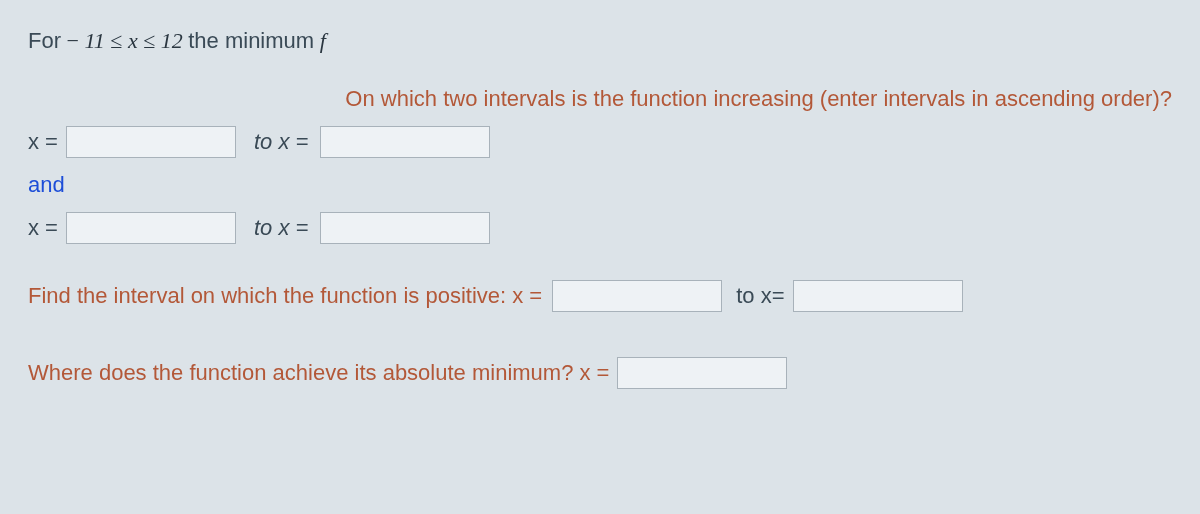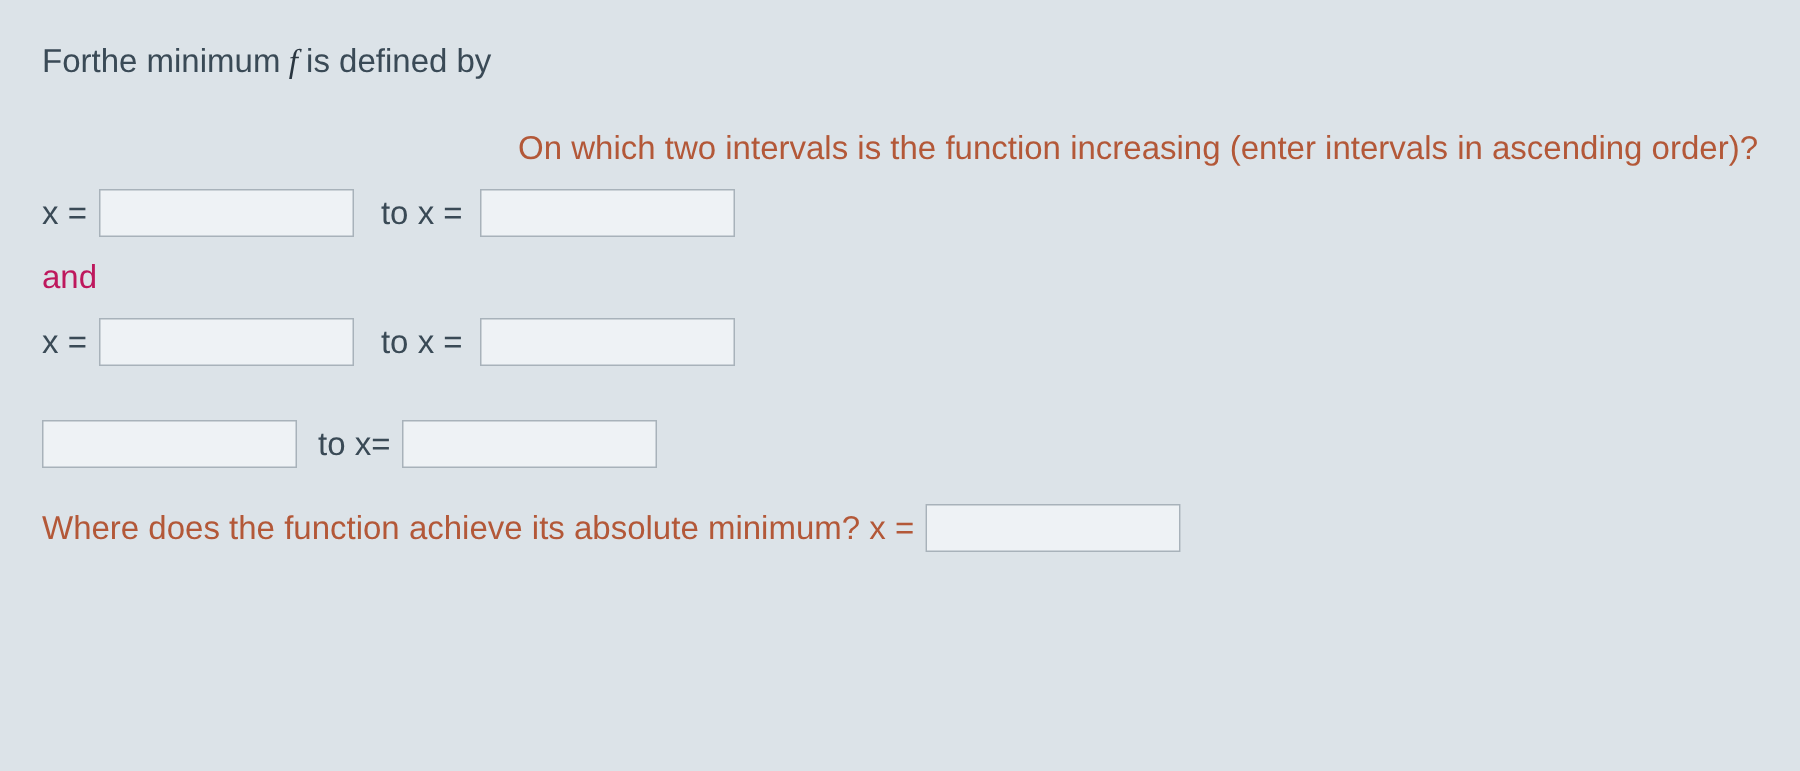--- a/index.html
+++ b/index.html
@@ -48,65 +48,68 @@
       align-items: center;
       margin-bottom: 14px;
     }
     .label {
       color: #3a4a56;
       margin-right: 8px;
       white-space: nowrap;
     }
     .label-mid {
       margin: 0 12px 0 18px;
+      font-style: italic;
     }
     input[type="text"] {
       height: 32px;
       width: 170px;
       border: 1px solid #a8b2ba;
       background: #eef2f5;
       padding: 4px 6px;
       font-size: 18px;
       color: #333;
     }
     .and-row {
-      color: #be185d;
+      color: #1d4ed8;
       margin: 6px 0 14px 0;
     }
     .q2-row {
       display: flex;
       align-items: center;
       margin-top: 36px;
       margin-bottom: 14px;
     }
     .q2-row .question-text {
       margin-bottom: 0;
       margin-right: 10px;
     }
     .q2-row input {
       margin-right: 14px;
     }
     .q3-row {
       display: flex;
       align-items: center;
-      margin-top: 24px;
+      margin-top: 45px;
     }
     .q3-row .question-text {
       margin-bottom: 0;
       margin-right: 8px;
     }
   </style>
 </head>
 <body>
 
 <div class="problem-statement">
   <span class="text-part">For </span>
+  <span class="math">
+    &nbsp;<span class="upright">−</span>&nbsp;11&nbsp;<span class="upright">≤</span>&nbsp;<span>x</span>&nbsp;<span class="upright">≤</span>&nbsp;12&nbsp;
+  </span>
   <span class="text-part"> the minimum </span>
   <span class="math">&nbsp;f&nbsp;</span>
-  <span class="text-part"> is defined by </span>
 </div>
 
 <div class="question-text">On which two intervals is the function increasing (enter intervals in ascending order)?</div>
 
 <div class="interval-row">
   <span class="label">x =</span>
   <input type="text" style="">
   <span class="label label-mid">to x =</span>
   <input type="text" style="">
 </div>
@@ -114,20 +117,21 @@
 <div class="and-row">and</div>
 
 <div class="interval-row">
   <span class="label">x =</span>
   <input type="text" style="">
   <span class="label label-mid">to x =</span>
   <input type="text" style="">
 </div>
 
 <div class="q2-row">
+  <span class="question-text">Find the interval on which the function is positive: x =</span>
   <input type="text" style="">
   <span class="label">to x=</span>
   <input type="text" style="">
 </div>
 
 <div class="q3-row">
   <span class="question-text">Where does the function achieve its absolute minimum? x =</span>
   <input type="text" style="">
 </div>
 

